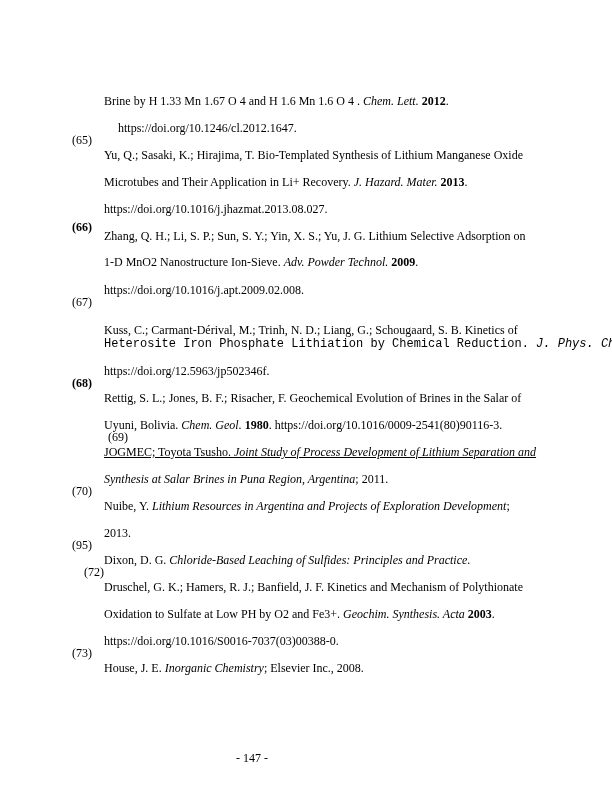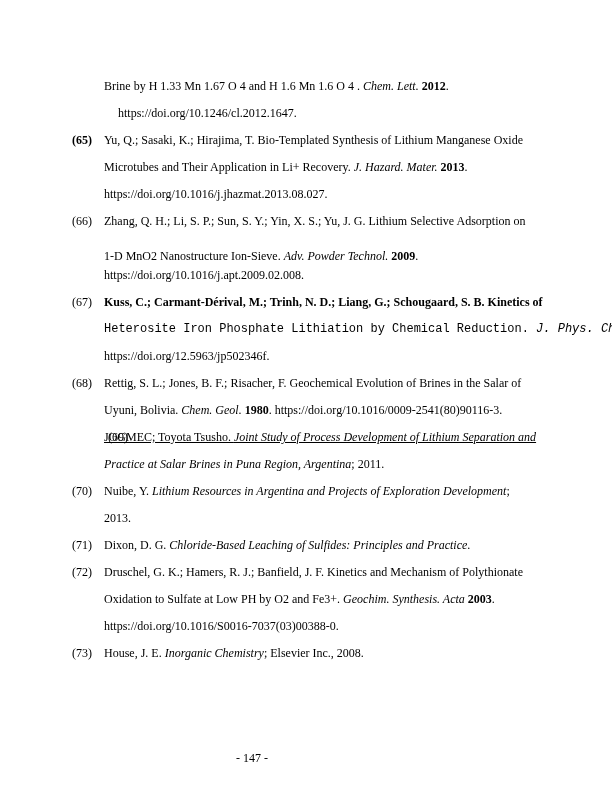--- a/index.html
+++ b/index.html
@@ -1,53 +1,53 @@
 <!DOCTYPE html>
 <html><head>
 <meta charset="utf-8">
 <style>
   html, body { margin: 0; padding: 0; background: #ffffff; }
   body { width: 612px; height: 792px; position: relative; overflow: hidden;
          font-family: "Liberation Serif", serif; color: #000; font-size: 12px; }
-  .line { position: absolute; left: 104px; white-space: nowrap; line-height: 14px; height: 14px; }
+  .line { position: absolute; left: 104px; white-space: nowrap; line-height: 14px; height: 14px; margin-top: 15px; }
   .num { position: absolute; left: 72px; white-space: nowrap; line-height: 14px; height: 14px; }
   i { font-style: italic; }
   b { font-weight: bold; }
   .footer { position: absolute; left: 0; width: 504px; top: 751px; text-align: center; font-size: 12px; line-height: 14px; }
 </style>
 </head>
 <body>
 
 <div id="page">
     <div class="line" style="top: 79px;"><span>Brine by H 1.33 Mn 1.67 O 4 and H 1.6 Mn 1.6 O 4 . </span><i>Chem. Lett.</i><span> </span><b>2012</b><span>.</span></div>
     <div class="line" style="top: 106px; padding-left: 14px;"><span>https://doi.org/10.1246/cl.2012.1647.</span></div>
-    <div class="num" style="top: 133px; font-weight: bold;">(65)</div>
+    <div class="num" style="top: 133px;">(65)</div>
     <div class="line" style="top: 133px;"><span>Yu, Q.; Sasaki, K.; Hirajima, T. Bio-Templated Synthesis of Lithium Manganese Oxide</span></div>
     <div class="line" style="top: 160px;"><span>Microtubes and Their Application in Li+ Recovery. </span><i>J. Hazard. Mater.</i><span> </span><b>2013</b><span>.</span></div>
     <div class="line" style="top: 187px;"><span>https://doi.org/10.1016/j.jhazmat.2013.08.027.</span></div>
-    <div class="num" style="top: 214px;">(66)</div>
+    <div class="num" style="top: 220px; font-weight: bold;">(66)</div>
     <div class="line" style="top: 214px;"><span>Zhang, Q. H.; Li, S. P.; Sun, S. Y.; Yin, X. S.; Yu, J. G. Lithium Selective Adsorption on</span></div>
-    <div class="line" style="top: 249px; text-align: center;"><span>1-D MnO2 Nanostructure Ion-Sieve. </span><i>Adv. Powder Technol.</i><span> </span><b>2009</b><span>.</span></div>
+    <div class="line" style="top: 240px; text-align: center;"><span>1-D MnO2 Nanostructure Ion-Sieve. </span><i>Adv. Powder Technol.</i><span> </span><b>2009</b><span>.</span></div>
     <div class="line" style="top: 268px;"><span>https://doi.org/10.1016/j.apt.2009.02.008.</span></div>
     <div class="num" style="top: 295px;">(67)</div>
-    <div class="line" style="top: 295px; font-weight: bold;"><span>Kuss, C.; Carmant-Dérival, M.; Trinh, N. D.; Liang, G.; Schougaard, S. B. Kinetics of</span></div>
+    <div class="line" style="top: 308px;"><span>Kuss, C.; Carmant-Dérival, M.; Trinh, N. D.; Liang, G.; Schougaard, S. B. Kinetics of</span></div>
     <div class="line" style="top: 322px; font-family: Liberation Mono, monospace;"><span>Heterosite Iron Phosphate Lithiation by Chemical Reduction. </span><i>J. Phys. Chem. C</i><span> </span><b>2014</b><span>.</span></div>
     <div class="line" style="top: 349px;"><span>https://doi.org/12.5963/jp502346f.</span></div>
-    <div class="num" style="top: 376px;">(68)</div>
+    <div class="num" style="top: 376px; font-weight: bold;">(68)</div>
     <div class="line" style="top: 376px;"><span>Rettig, S. L.; Jones, B. F.; Risacher, F. Geochemical Evolution of Brines in the Salar of</span></div>
     <div class="line" style="top: 403px;"><span>Uyuni, Bolivia. </span><i>Chem. Geol.</i><span> </span><b>1980</b><span>. https://doi.org/10.1016/0009-2541(80)90116-3.</span></div>
     <div class="num" style="top: 430px; margin-left: 36px;">(69)</div>
     <div class="line" style="top: 430px; text-decoration: underline;"><span>JOGMEC; Toyota Tsusho. </span><i>Joint Study of Process Development of Lithium Separation and</i></div>
-    <div class="line" style="top: 457px;"><i>Practice at Salar Brines in Puna Region, Argentina</i><span>; 2011.</span></div>
+    <div class="line" style="top: 457px;"><i>Synthesis at Salar Brines in Puna Region, Argentina</i><span>; 2011.</span></div>
     <div class="num" style="top: 484px;">(70)</div>
     <div class="line" style="top: 484px;"><span>Nuibe, Y. </span><i>Lithium Resources in Argentina and Projects of Exploration Development</i><span>;</span></div>
     <div class="line" style="top: 511px;"><span>2013.</span></div>
-    <div class="num" style="top: 538px;">(71)</div>
+    <div class="num" style="top: 538px;">(95)</div>
     <div class="line" style="top: 538px;"><span>Dixon, D. G. </span><i>Chloride-Based Leaching of Sulfides: Principles and Practice</i><span>.</span></div>
-    <div class="num" style="top: 565px;">(72)</div>
+    <div class="num" style="top: 565px; margin-left: 12px;">(72)</div>
     <div class="line" style="top: 565px; text-align: right;"><span>Druschel, G. K.; Hamers, R. J.; Banfield, J. F. Kinetics and Mechanism of Polythionate</span></div>
     <div class="line" style="top: 592px;"><span>Oxidation to Sulfate at Low PH by O2 and Fe3+. </span><i>Geochim. Synthesis. Acta</i><span> </span><b>2003</b><span>.</span></div>
     <div class="line" style="top: 619px;"><span>https://doi.org/10.1016/S0016-7037(03)00388-0.</span></div>
     <div class="num" style="top: 646px;">(73)</div>
     <div class="line" style="top: 646px;"><span>House, J. E. </span><i>Inorganic Chemistry</i><span>; Elsevier Inc., 2008.</span></div>
   </div>
 
 <div class="footer">- 147 -</div>
 
 </body></html>

